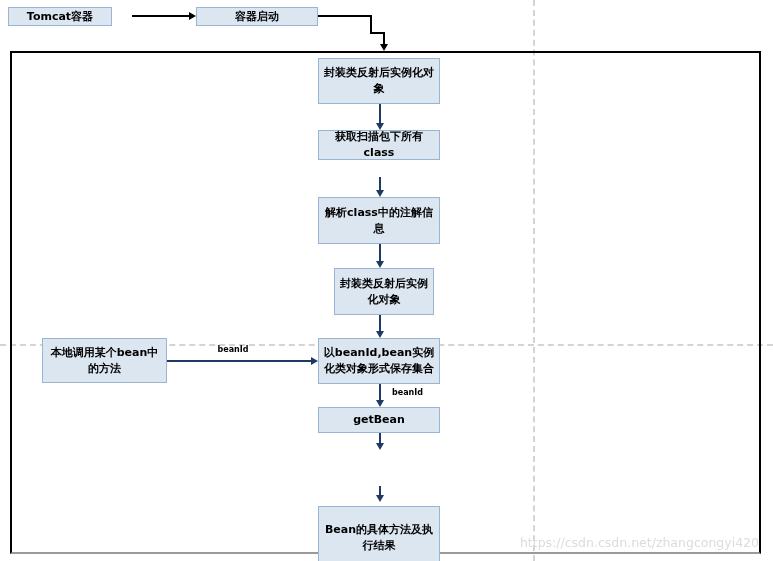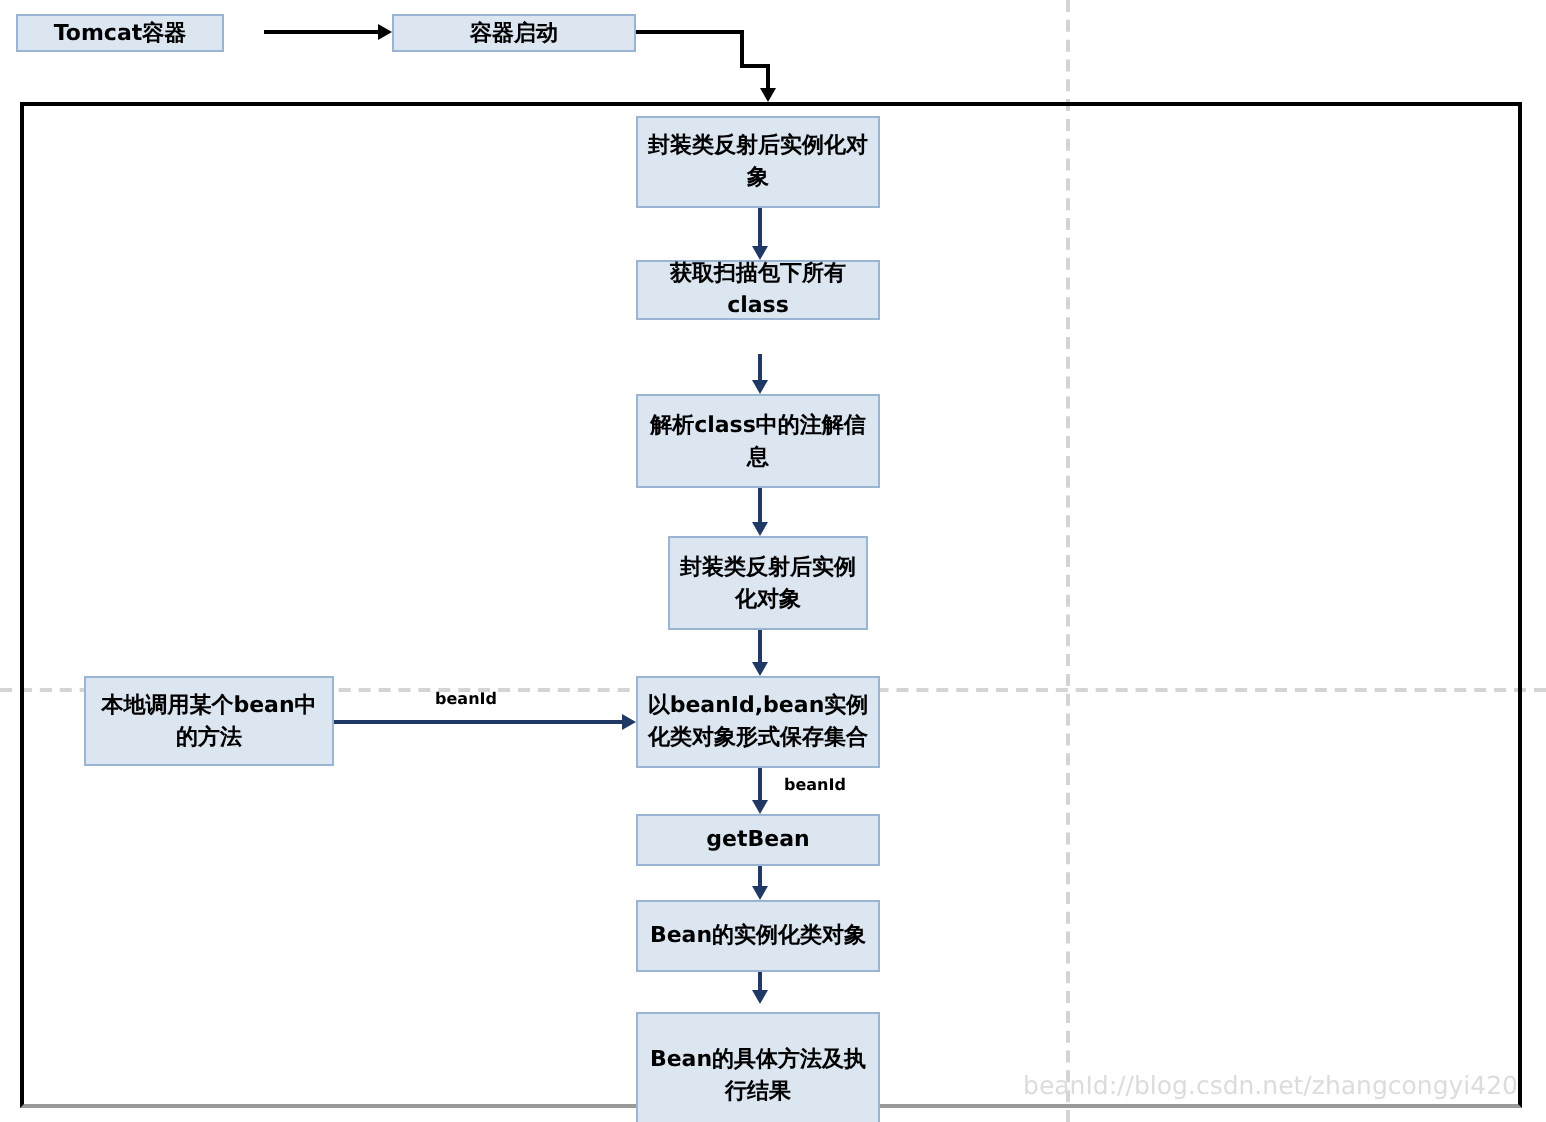--- a/index.html
+++ b/index.html
@@ -91,30 +91,27 @@
     <span>以beanId,bean实例化类对象形式保存集合</span>
   </div>
   <div class="arrow-v navy" style="left:379px;top:384px;height:16px;"></div>
   <div class="tinylabel" style="left:392px;top:388px;">beanId</div>
 
   <div class="node" style="left:318px;top:407px;width:122px;height:26px;">
     <span>getBean</span>
   </div>
   <div class="arrow-v navy" style="left:379px;top:433px;height:10px;"></div>
 
-  <div class="node" style="left:318px;top:450px;width:122px;height:36px;">
-    <span>Bean的实例化类对象</span>
-  </div>
   <div class="arrow-v navy" style="left:379px;top:486px;height:9px;"></div>
 
   <div class="node" style="left:318px;top:506px;width:122px;height:64px;">
     <span>Bean的具体方法及执行结果</span>
   </div>
 
   <div class="node" style="left:42px;top:338px;width:125px;height:45px;">
     <span>本地调用某个bean中的方法</span>
   </div>
   <div class="tinylabel" style="left:205px;top:345px;width:56px;text-align:center;">beanId</div>
   <div class="arrow-h navy" style="left:167px;top:360px;width:144px;"></div>
 
-  <div class="watermark">beanId://blog.csdn.net/zhangcongyi420</div>
+  <div class="watermark">https://csdn.csdn.net/zhangcongyi420</div>
 
 </div>
 
 </body></html>

